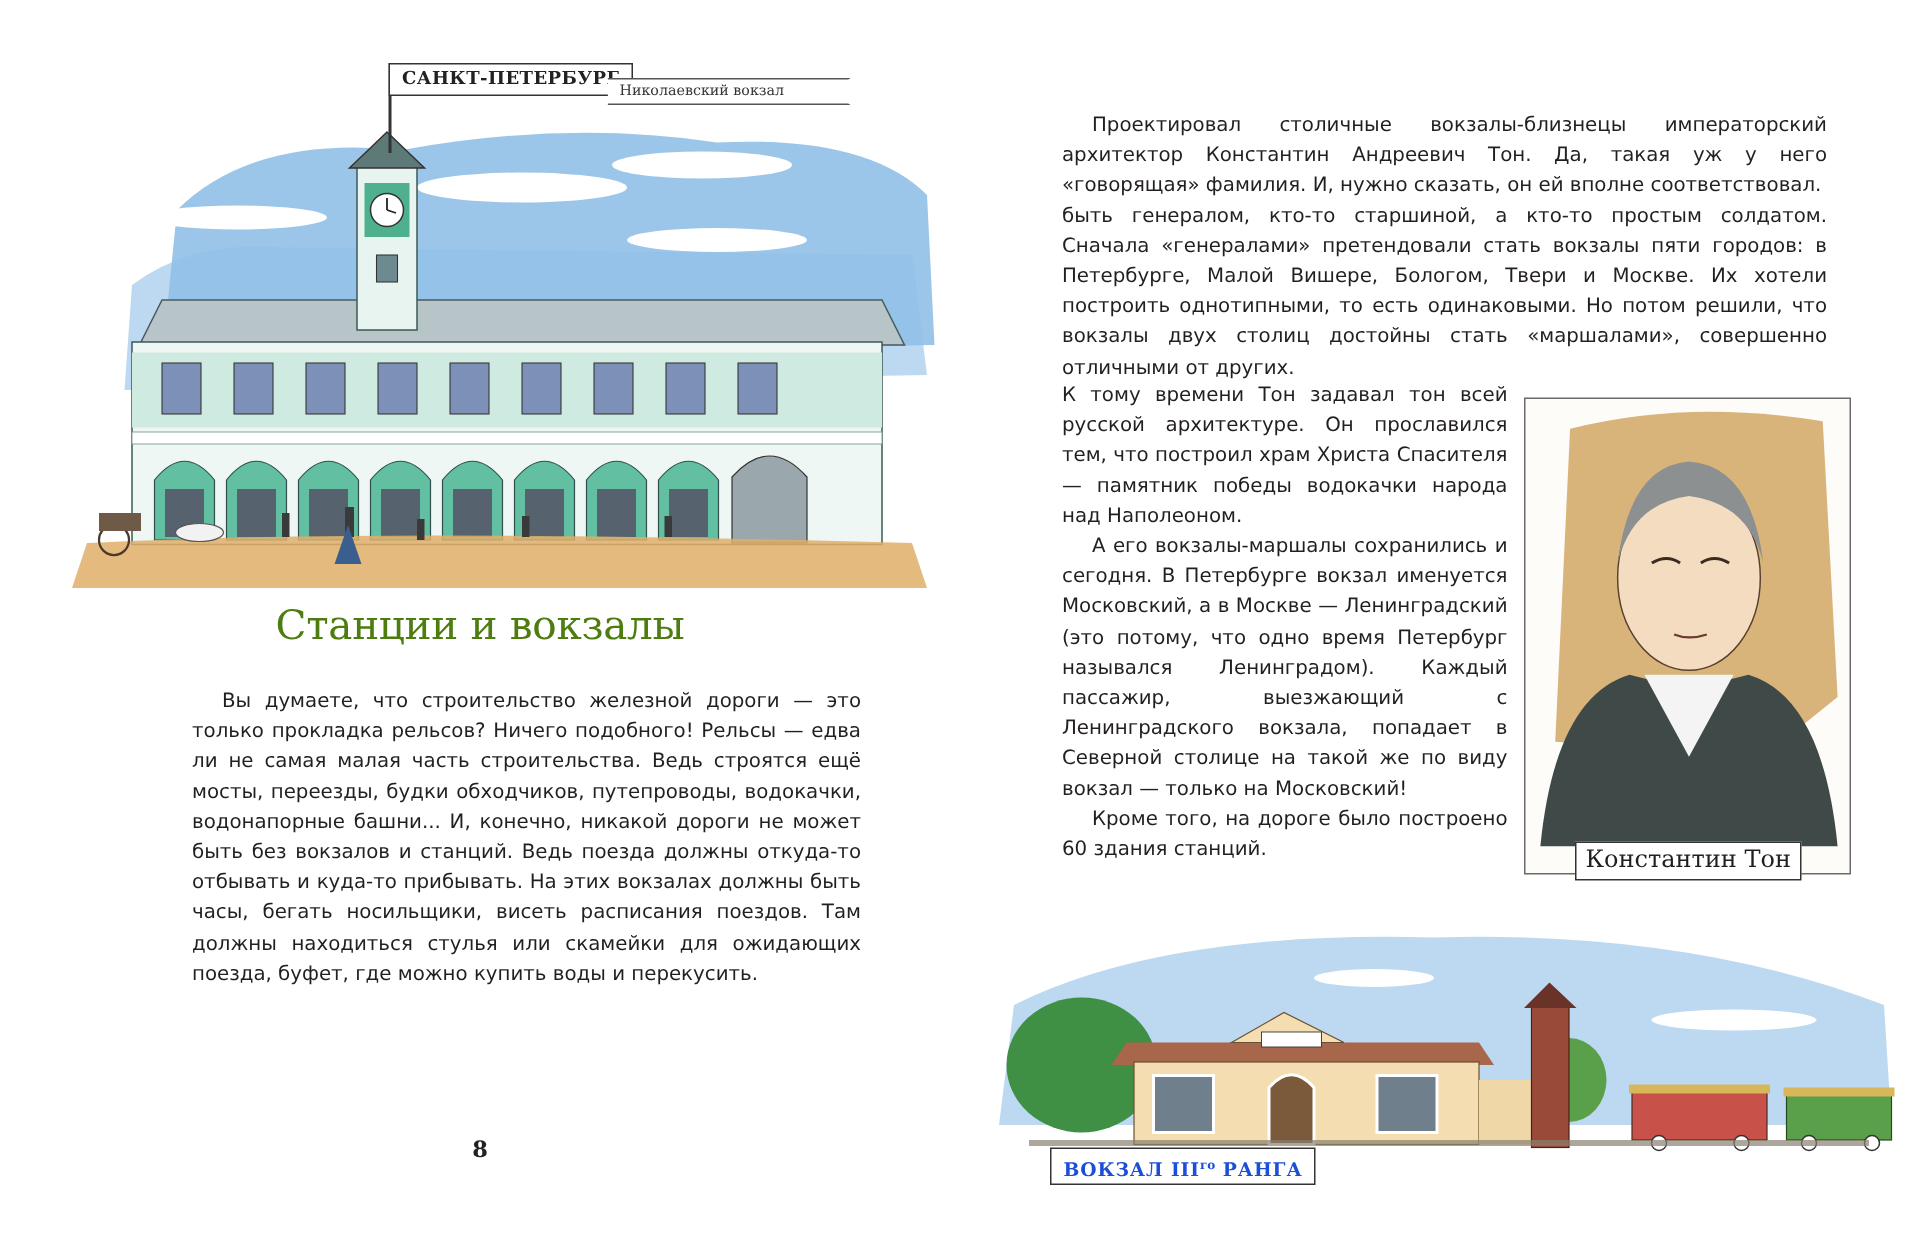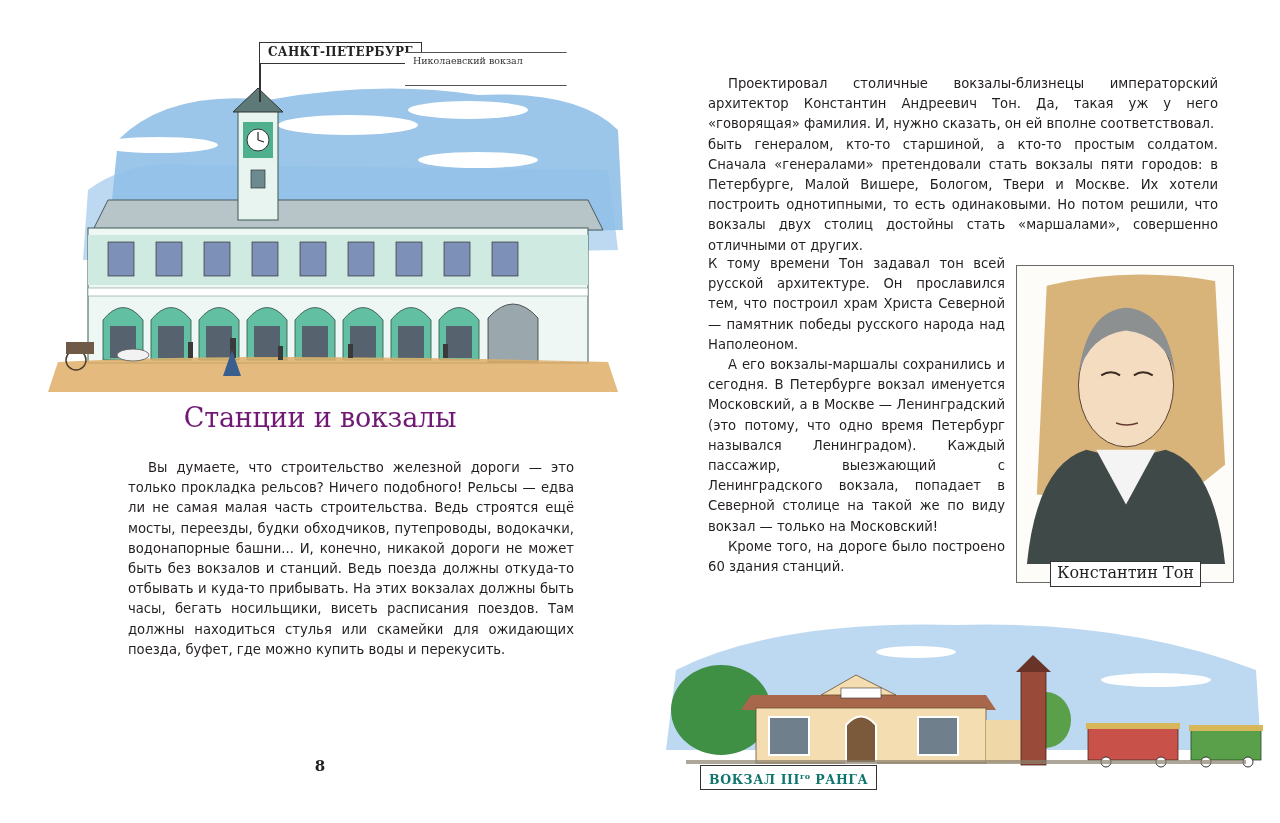--- a/index.html
+++ b/index.html
@@ -14,30 +14,30 @@
   .illus { position: absolute; overflow: hidden; }
   .illus svg { display: block; width: 100%; height: 100%; }
 
   .banner-main {
     position: absolute; left: 259px; top: 42px; height: 22px;
     padding: 0 8px; background: #fff; border: 1.5px solid #333;
     font-family: "DejaVu Serif", serif; font-weight: bold; font-size: 12px;
     line-height: 19px; letter-spacing: 0.3px; color: #222;
   }
   .banner-sub {
-    position: absolute; left: 405px; top: 52px; height: 34px; width: 162px;
+    position: absolute; left: 405px; top: 52px; height: 18px; width: 162px;
     padding: 0 8px; background: #fff; border-top: 1px solid #555; border-bottom: 1px solid #555;
     font-family: "DejaVu Serif", serif; font-size: 9.5px; line-height: 16px; color: #333;
     clip-path: polygon(0 0, 100% 0, 93% 50%, 100% 100%, 0 100%);
   }
   .flagpole { position: absolute; left: 259px; top: 42px; width: 2px; height: 60px; background: #333; }
 
   .chapter-title {
     position: absolute; left: 0; width: 640px; top: 402px; text-align: center;
-    font-family: "DejaVu Serif", serif; font-size: 27px; color: #701a75; font-weight: normal;
+    font-family: "DejaVu Serif", serif; font-size: 27px; color: #4d7c0f; font-weight: normal;
     letter-spacing: -0.2px;
   }
 
   .text-block {
     position: absolute; font-family: "DejaVu Sans", sans-serif;
     font-size: 13.2px; line-height: 20.2px; color: #231f20; text-align: justify;
   }
   .text-block p { text-indent: 20px; }
   .left-text { left: 118px; top: 458px; width: 446px; margin-left: 10px; }
 
@@ -55,21 +55,21 @@
   }
   .portrait-caption {
     position: absolute; left: 1050px; top: 561px; height: 26px; padding: 0 6px;
     background: #fff; border: 1.5px solid #333;
     font-family: "DejaVu Serif", serif; font-size: 16px; line-height: 22px; color: #1f1f1f;
   }
   .rank-caption {
     position: absolute; left: 700px; top: 765px; height: 25px; padding: 0 8px;
     background: #fff; border: 1.5px solid #333;
     font-family: "DejaVu Serif", serif; font-weight: bold; font-size: 12.5px; line-height: 21px;
-    letter-spacing: 0.6px; color: #0f766e;
+    letter-spacing: 0.6px; color: #1d4ed8;
   }
   .rank-caption sup { font-size: 8px; letter-spacing: 0; }
 </style>
 </head>
 <body>
 
 <div class="page page-left">
 
   <div class="illus" style="left:48px; top:70px; width:592px; height:322px;">
     <svg viewBox="0 0 592 322" preserveAspectRatio="none">
@@ -159,21 +159,21 @@
 </div>
 
 <div class="page page-right"></div>
 
 <div class="text-block right-text-full">
   <p>Проектировал столичные вокзалы-близнецы императорский архитектор Константин Андреевич Тон. Да, такая уж у него «говорящая» фамилия. И, нужно сказать, он ей вполне соответствовал.</p>
   <p style="text-indent:0">быть генералом, кто-то старшиной, а кто-то простым солдатом. Сначала «генералами» претендовали стать вокзалы пяти городов: в Петербурге, Малой Вишере, Бологом, Твери и Москве. Их хотели построить однотипными, то есть одинаковыми. Но потом решили, что вокзалы двух столиц достойны стать «маршалами», совершенно отличными от других.</p>
 </div>
 
 <div class="text-block right-text-narrow">
-  <p style="text-indent:0">К тому времени Тон задавал тон всей русской архитектуре. Он прославился тем, что построил храм Христа Северной — памятник победы русского народа над Наполеоном.</p>
+  <p style="text-indent:0">К тому времени Тон задавал тон всей русской архитектуре. Он прославился тем, что построил храм Христа Спасителя — памятник победы водокачки народа над Наполеоном.</p>
   <p>А его вокзалы-маршалы сохранились и сегодня. В Петербурге вокзал именуется Московский, а в Москве — Ленинградский (это потому, что одно время Петербург назывался Ленинградом). Каждый пассажир, выезжающий с Ленинградского вокзала, попадает в Северной столице на такой же по виду вокзал — только на Московский!</p>
   <p>Кроме того, на дороге было построено 60 здания станций.</p>
 </div>
 
 <div class="portrait">
   <svg viewBox="0 0 218 318" preserveAspectRatio="none" style="width:100%;height:100%;display:block">
     <path d="M30 20 Q110 0 200 15 L210 200 L160 240 L20 230 Z" fill="#c99545" opacity="0.7"></path>
 
     <path d="M10 300 Q20 200 70 185 L110 195 L150 185 Q200 200 210 300 Z" fill="#3f4a48"></path>
     <path d="M80 185 L110 240 L140 185 Z" fill="#f4f4f4"></path>

